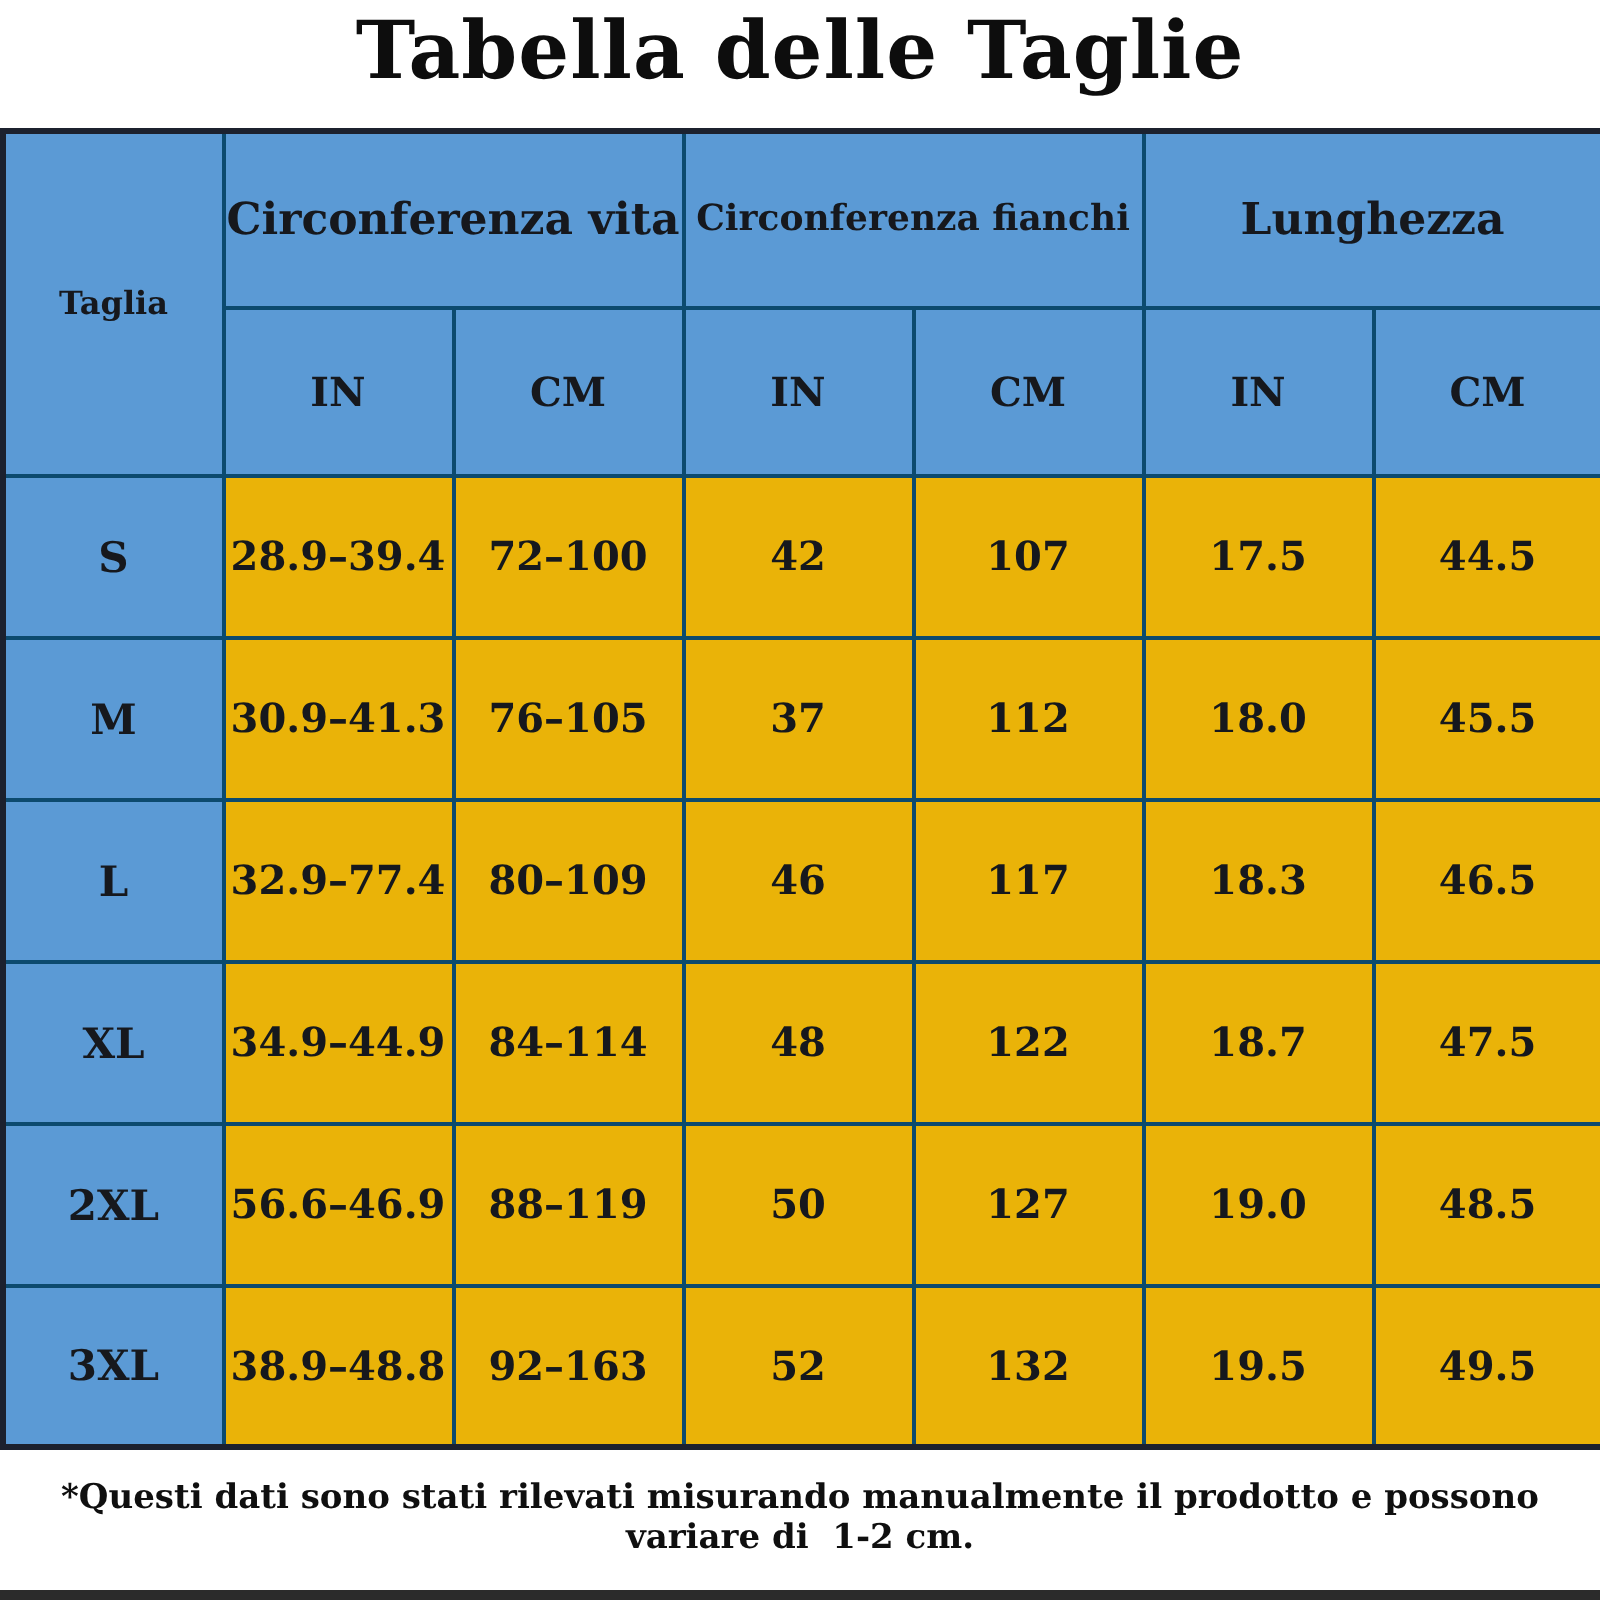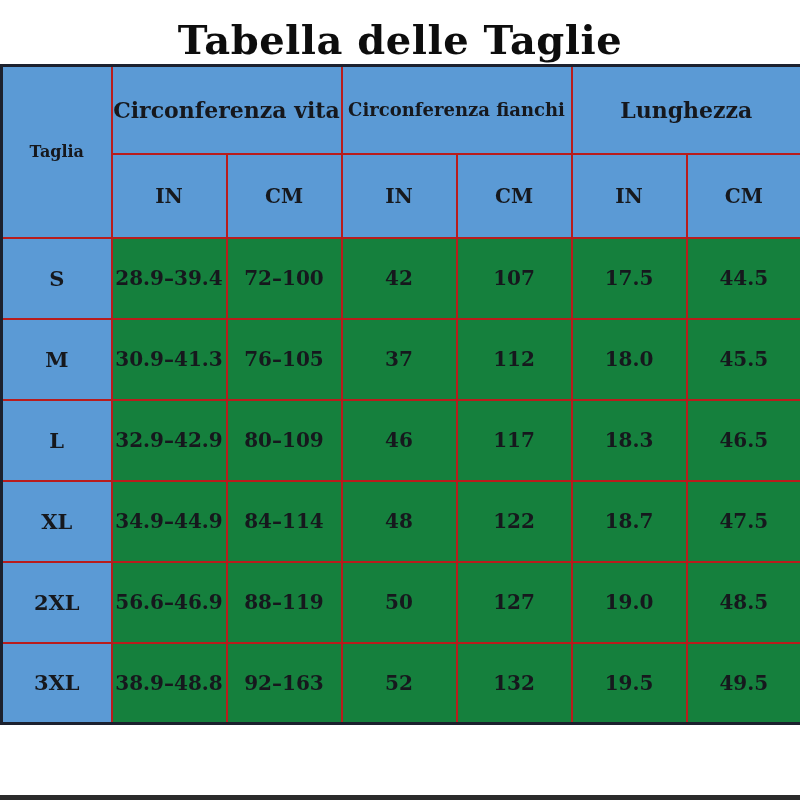--- a/index.html
+++ b/index.html
@@ -14,50 +14,50 @@
     position: relative;
     width: 800px;
     height: 800px;
     background: #ffffff;
   }
   .title {
     text-align: center;
     font-size: 40px;
     font-weight: bold;
     color: #0d0d0d;
-    padding-top: 16px;
+    padding-top: 2px;
     height: 64px;
     letter-spacing: 0.5px;
   }
   table.size-table {
     width: 800px;
     table-layout: fixed;
     border-collapse: collapse;
     border: 3px solid #1c212e;
   }
   table.size-table th,
   table.size-table td {
-    border: 2px solid #b91c1c;
+    border: 2px solid #0c4a6e;
     text-align: center;
     vertical-align: middle;
     font-weight: bold;
     color: #16181d;
   }
   .hdr {
     background: #5b9ad5;
     color: #23272e;
   }
   tr.group-row { height: 88px; }
   tr.unit-row  { height: 84px; }
   tr.data-row  { height: 81px; }
   .corner { font-size: 16px; }
   .group-label { font-size: 22px; }
   .group-label.tight { font-size: 18px; }
   .unit { font-size: 20px; }
-  td.val { font-size: 20px; background: #15803d; color: #101010; }
+  td.val { font-size: 20px; background: #eab308; color: #101010; }
   th.size-cell { background: #5b9ad5; font-size: 21px; color: #16181d; }
   .footnote {
     margin-top: 14px;
     text-align: center;
     font-size: 17px;
     font-weight: bold;
     color: #0f0f0f;
     white-space: pre-wrap;
   }
   .bottom-bar {
@@ -119,21 +119,21 @@
       <td class="val">30.9–41.3</td>
       <td class="val">76–105</td>
       <td class="val">37</td>
       <td class="val">112</td>
       <td class="val">18.0</td>
       <td class="val">45.5</td>
     </tr>
 
     <tr class="data-row">
       <th class="size-cell">L</th>
-      <td class="val">32.9–42.9</td>
+      <td class="val">32.9–77.4</td>
       <td class="val">80–109</td>
       <td class="val">46</td>
       <td class="val">117</td>
       <td class="val">18.3</td>
       <td class="val">46.5</td>
     </tr>
 
     <tr class="data-row">
       <th class="size-cell">XL</th>
       <td class="val">34.9–44.9</td>
@@ -159,16 +159,17 @@
       <td class="val">38.9–48.8</td>
       <td class="val">92–163</td>
       <td class="val">52</td>
       <td class="val">132</td>
       <td class="val">19.5</td>
       <td class="val">49.5</td>
     </tr>
   </tbody>
     </table>
 
+  <div class="footnote">*Questi dati sono stati rilevati misurando manualmente il prodotto e possono variare di  1-2 cm.</div>
 
   <div class="bottom-bar"></div>
 
 </div>
 
 </body></html>

